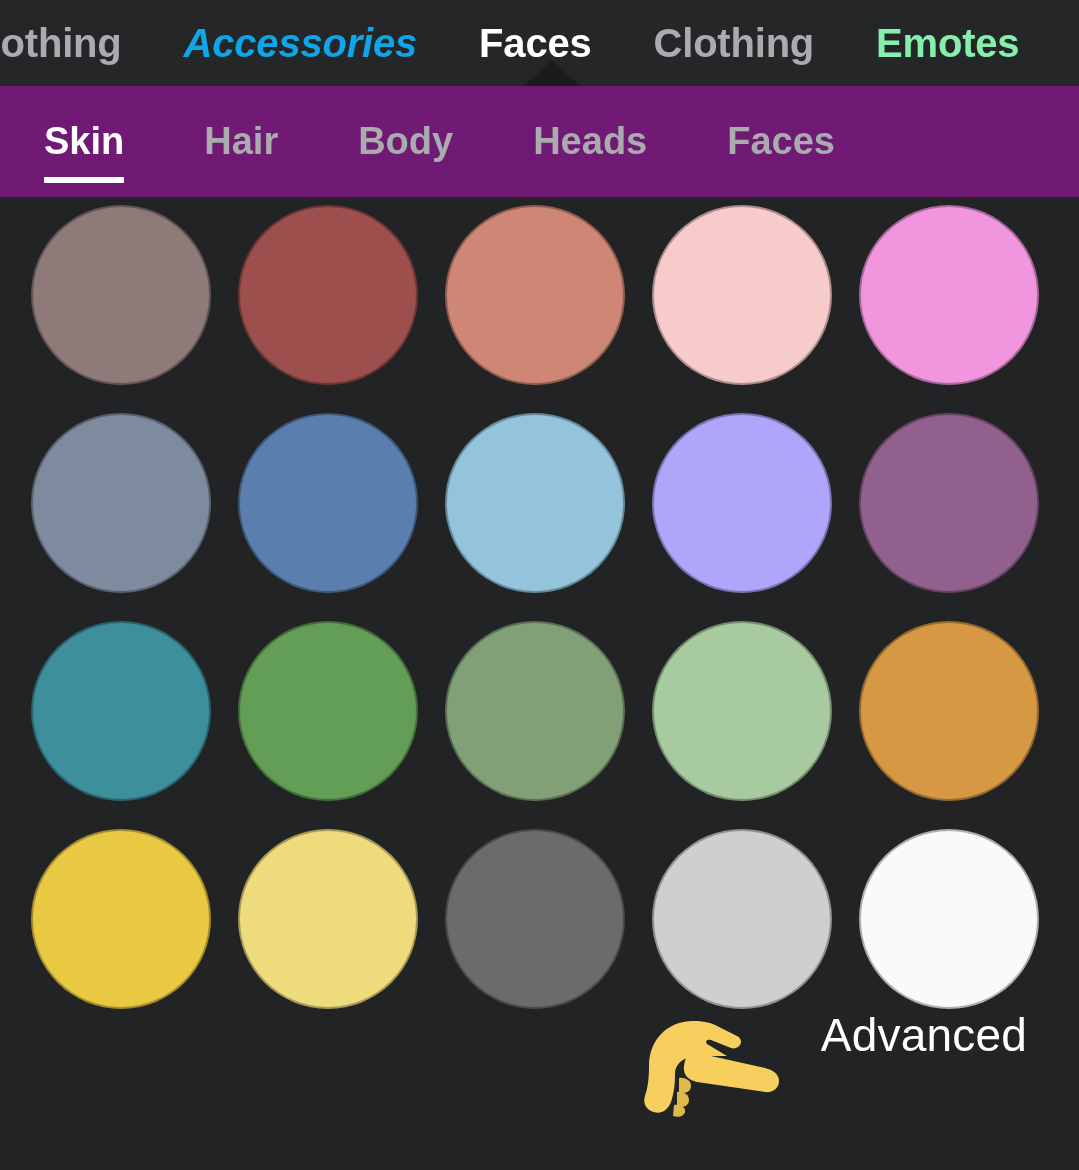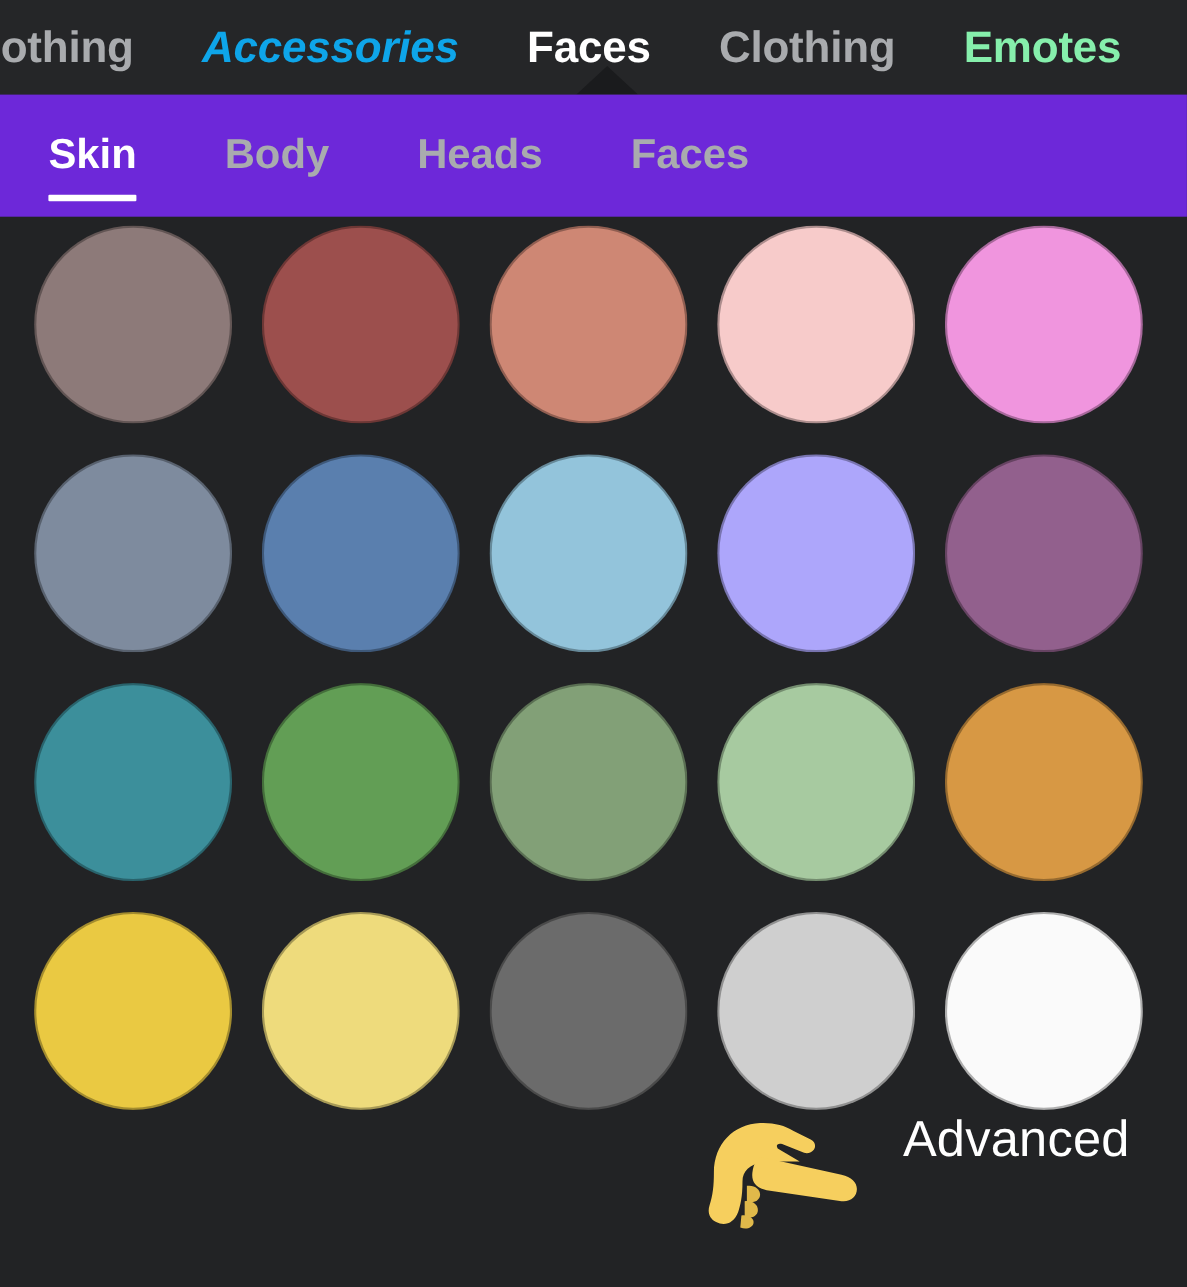--- a/index.html
+++ b/index.html
@@ -164,26 +164,27 @@
   <div class="top-tabs">
     <div class="top-tab" style="color: rgb(169, 171, 174);">Clothing</div>
     <div class="top-tab" style="color: #0ea5e9; font-style: italic;">Accessories</div>
     <div class="top-tab active" style="color: rgb(255, 255, 255);">Faces</div>
     <div class="top-tab" style="color: rgb(169, 171, 174);">Clothing</div>
     <div class="top-tab" style="color: #86efac;">Emotes</div>
   </div>
 </div>
 <div class="active-caret" style="border-bottom-color: rgb(26, 27, 29);"></div>
 
-<div class="sub-tabbar" style="background: #6d28d9;">
+<div class="sub-tabbar" style="background: #701a75;">
   <div class="sub-tabs">
     <div class="sub-tab active" style="color: rgb(255, 255, 255);">
       <span>Skin</span>
       <span class="underline" style="background: rgb(255, 255, 255);"></span>
     </div>
+    <div class="sub-tab" style="color: rgb(169, 171, 174);">Hair</div>
     <div class="sub-tab" style="color: rgb(169, 171, 174);">Body</div>
     <div class="sub-tab" style="color: rgb(169, 171, 174);">Heads</div>
     <div class="sub-tab" style="color: rgb(169, 171, 174);">Faces</div>
   </div>
 </div>
 
 <div class="swatch-grid" id="swatch-grid">
     <div class="swatch-row">
       <div class="swatch" style="background: rgb(141, 122, 121);"></div>
       <div class="swatch" style="background: rgb(156, 79, 77);"></div>

